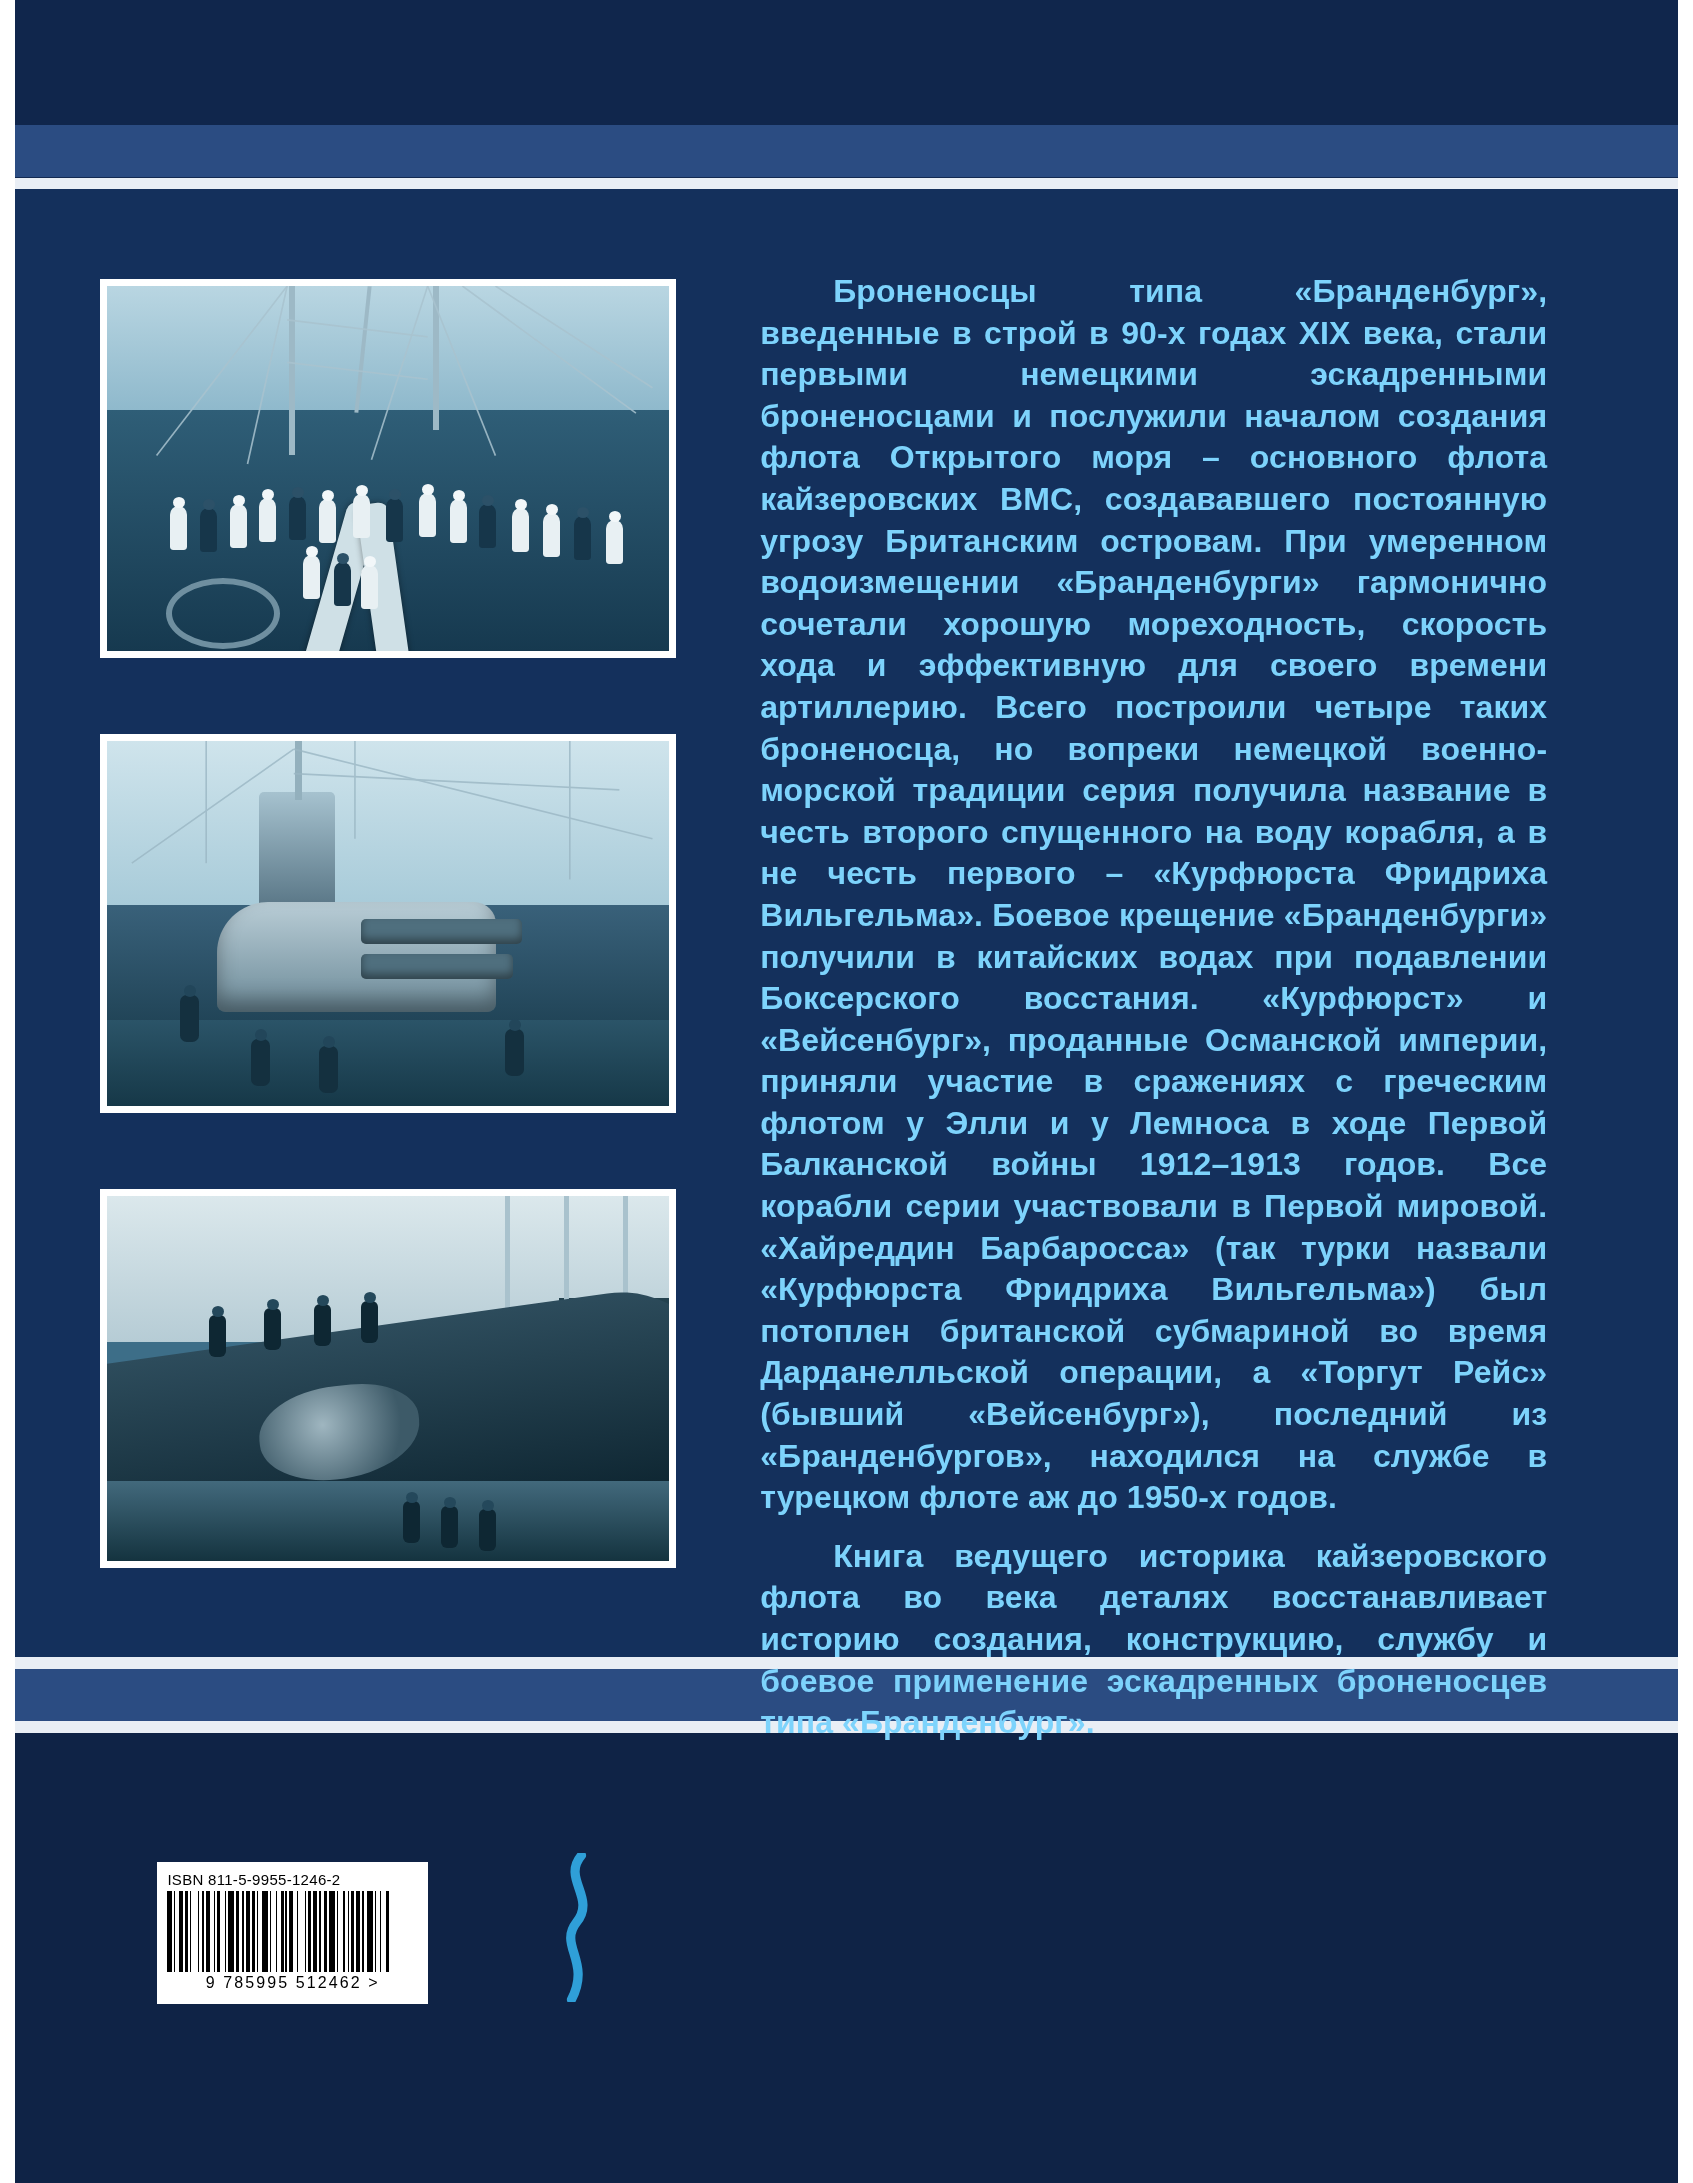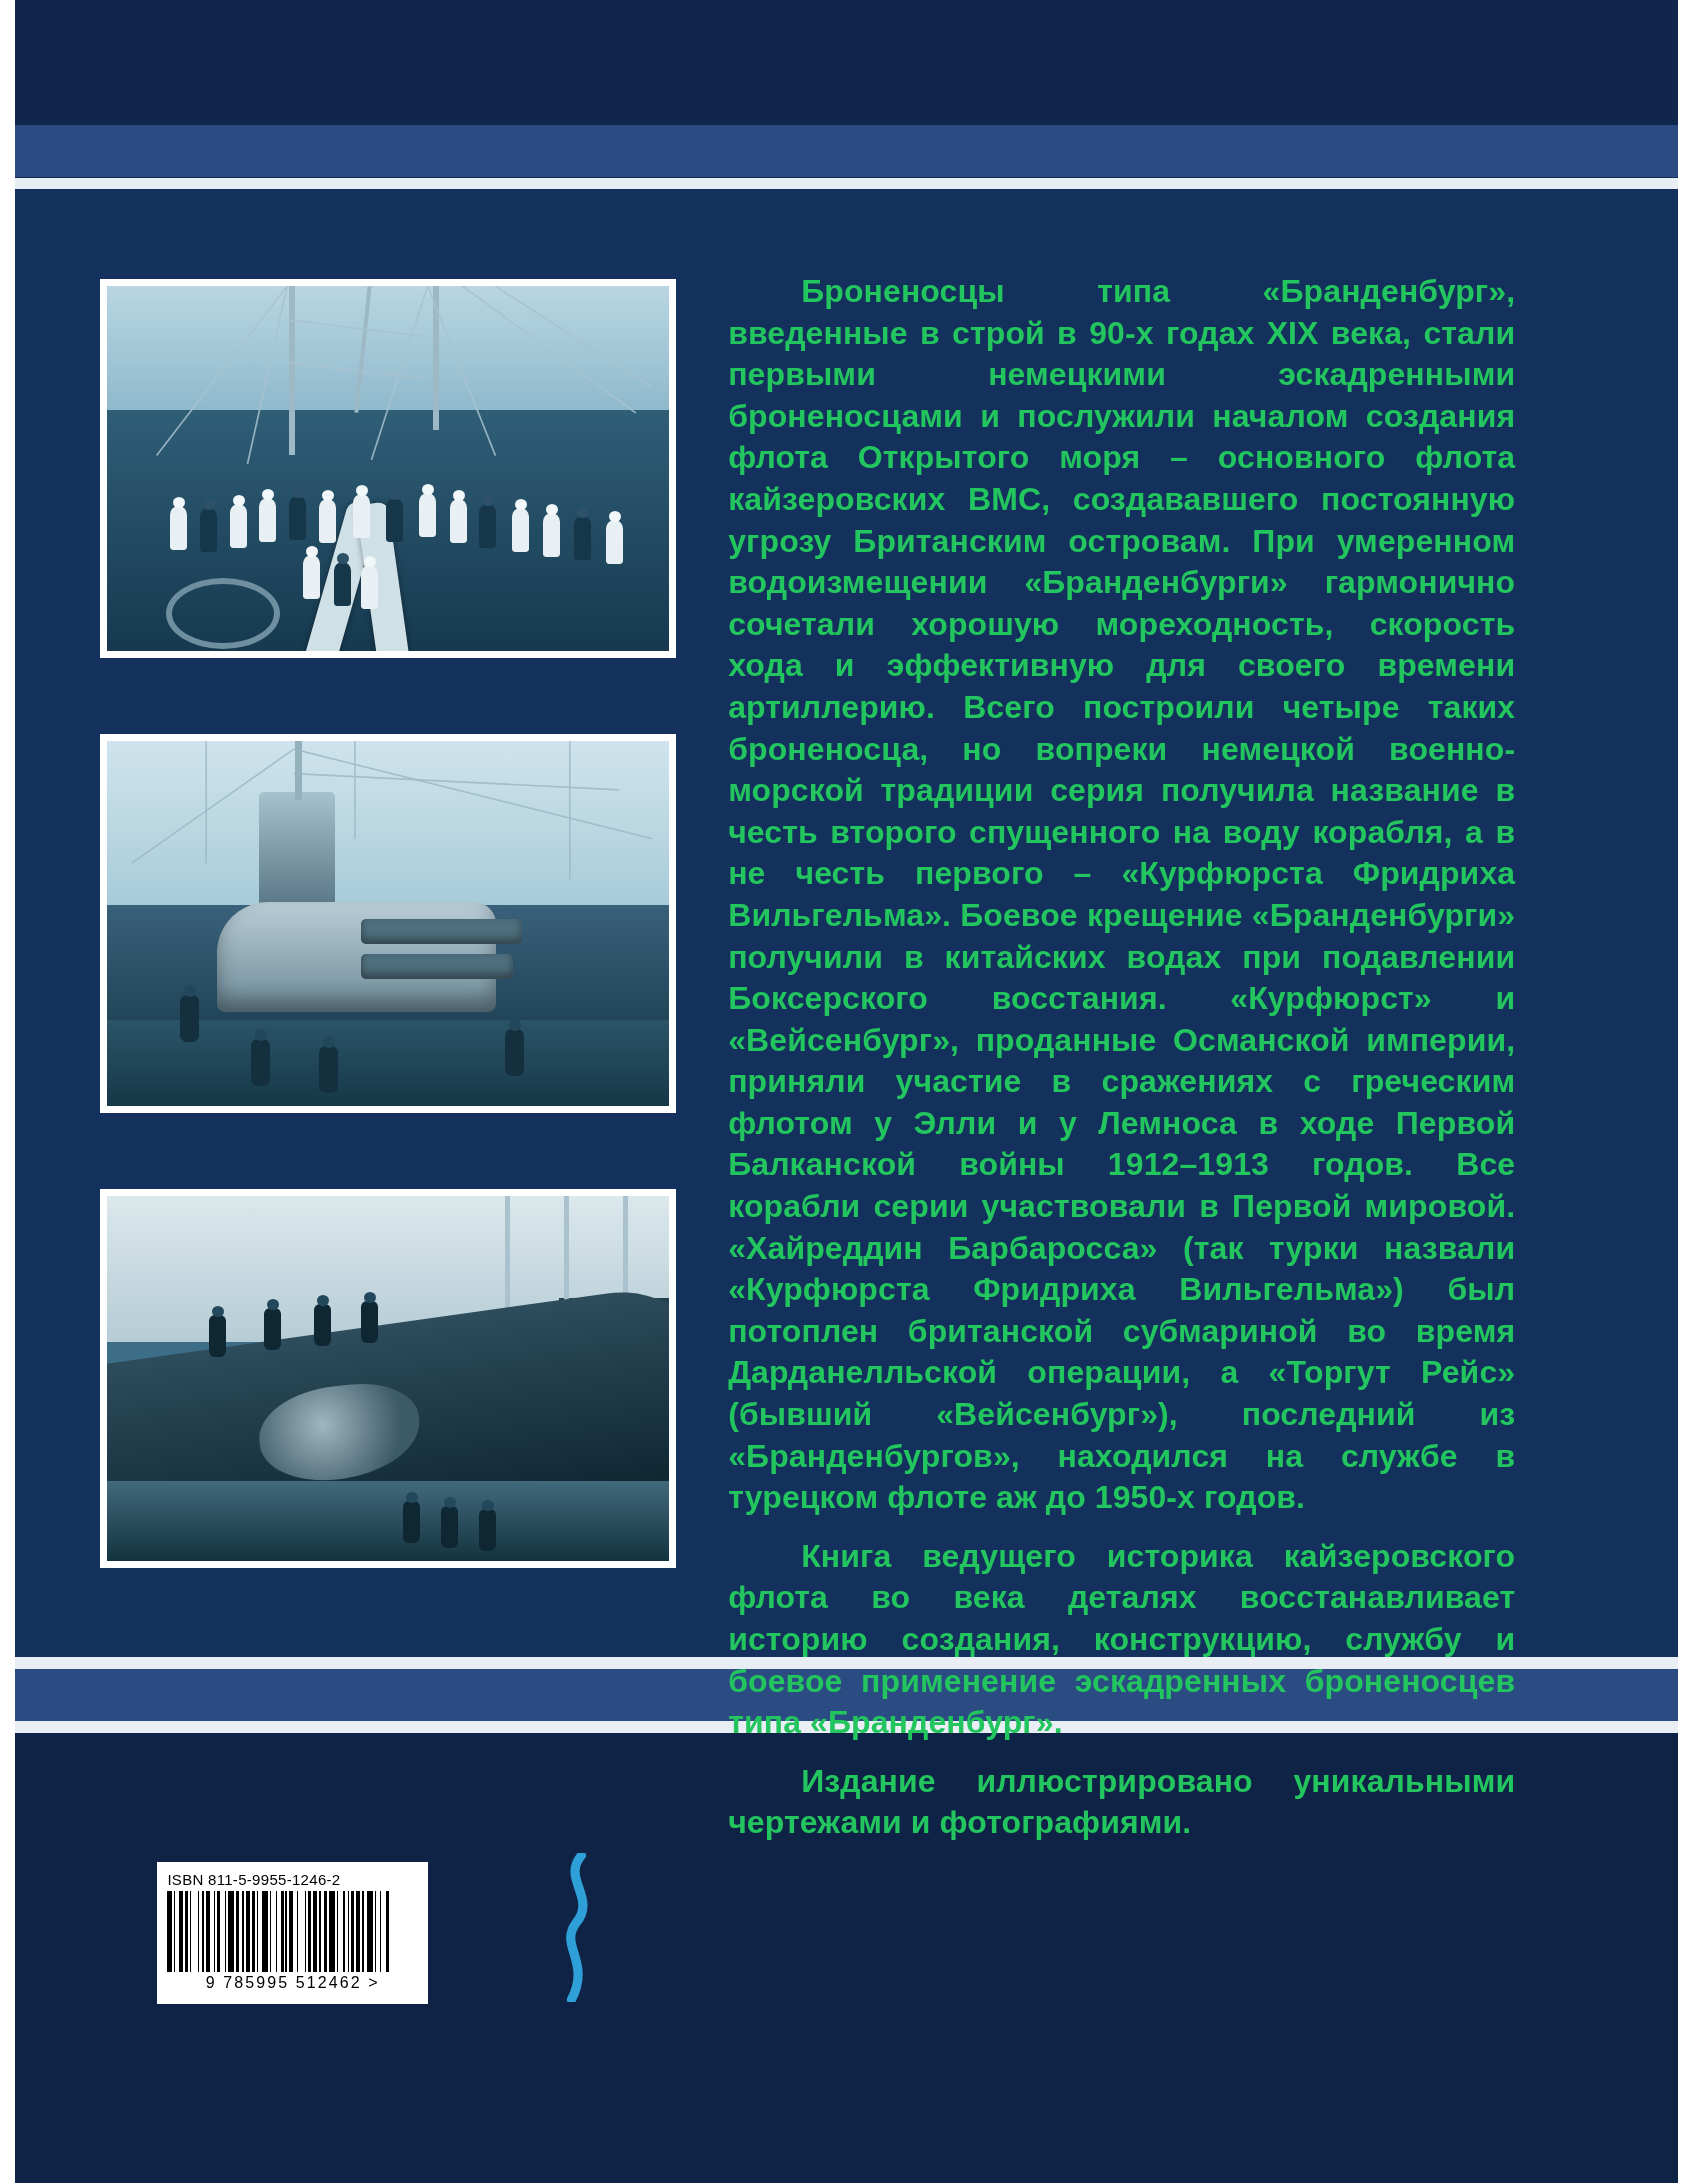--- a/index.html
+++ b/index.html
@@ -224,24 +224,24 @@
   .p3 .fig {
     position:absolute; width: 17px; height: 42px; background:#0e2733; border-radius: 6px;
   }
   .p3 .fig::after{
     content:""; position:absolute; left:2.5px; top:-9.3px;width:12px;height:11px;background:#24485b;border-radius:50%;
   }
 
   
   .text-col {
     position: absolute;
-    left: 713px;
+    left: 745px;
     top: 271px;
     width: 787px;
-    color: #22c55e;
+    color: #7dd3fc;
   }
   .text-col p {
     margin: 0 0 17px 0;
     font-size: 32px;
     line-height: 1.30;
     font-weight: bold;
     text-align: justify;
     text-indent: 73px;
     letter-spacing: 0.1px;
     font-family: "Liberation Sans", sans-serif;
@@ -417,21 +417,20 @@
           <div class="fig" style="left:296px; top:305px;"></div>
           <div class="fig" style="left:334px; top:310px;"></div>
           <div class="fig" style="left:372px; top:313px;"></div>
         </div>
       </div>
     </div>
 
     <div class="text-col">
       <p>Броненосцы типа «Бранденбург», введенные в строй в 90-х годах XIX века, стали первыми немецкими эскадренными броненосцами и послужили началом создания флота Открытого моря – основного флота кайзеровских ВМС, создававшего постоянную угрозу Британским островам. При умеренном водоизмещении «Бранденбурги» гармонично сочетали хорошую мореходность, скорость хода и эффективную для своего времени артиллерию. Всего построили четыре таких броненосца, но вопреки немецкой военно-морской традиции серия получила название в честь второго спущенного на воду корабля, а в не честь первого – «Курфюрста Фридриха Вильгельма». Боевое крещение «Бранденбурги» получили в китайских водах при подавлении Боксерского восстания. «Курфюрст» и «Вейсенбург», проданные Османской империи, приняли участие в сражениях с греческим флотом у Элли и у Лемноса в ходе Первой Балканской войны 1912–1913 годов. Все корабли серии участвовали в Первой мировой. «Хайреддин Барбаросса» (так турки назвали «Курфюрста Фридриха Вильгельма») был потоплен британской субмариной во время Дарданелльской операции, а «Торгут Рейс» (бывший «Вейсенбург»), последний из «Бранденбургов», находился на службе в турецком флоте аж до 1950-х годов.</p>
       <p>Книга ведущего историка кайзеровского флота во века деталях восстанавливает историю создания, конструкцию, службу и боевое применение эскадренных броненосцев типа «Бранденбург».</p>
-      <p class="last">Издание иллюстрировано уникальными чертежами и фотографиями.</p>
     </div>
 
     <div class="barcode-box">
       <div class="isbn-text">ISBN 811-5-9955-1246-2</div>
       <div class="bars" id="bars">
           <i style="width: 4.8px; background: rgb(0, 0, 0);"></i>
           <i style="width: 1.6px; background: rgb(255, 255, 255);"></i>
           <i style="width: 1.6px; background: rgb(0, 0, 0);"></i>
           <i style="width: 3.2px; background: rgb(255, 255, 255);"></i>
           <i style="width: 4.8px; background: rgb(0, 0, 0);"></i>

